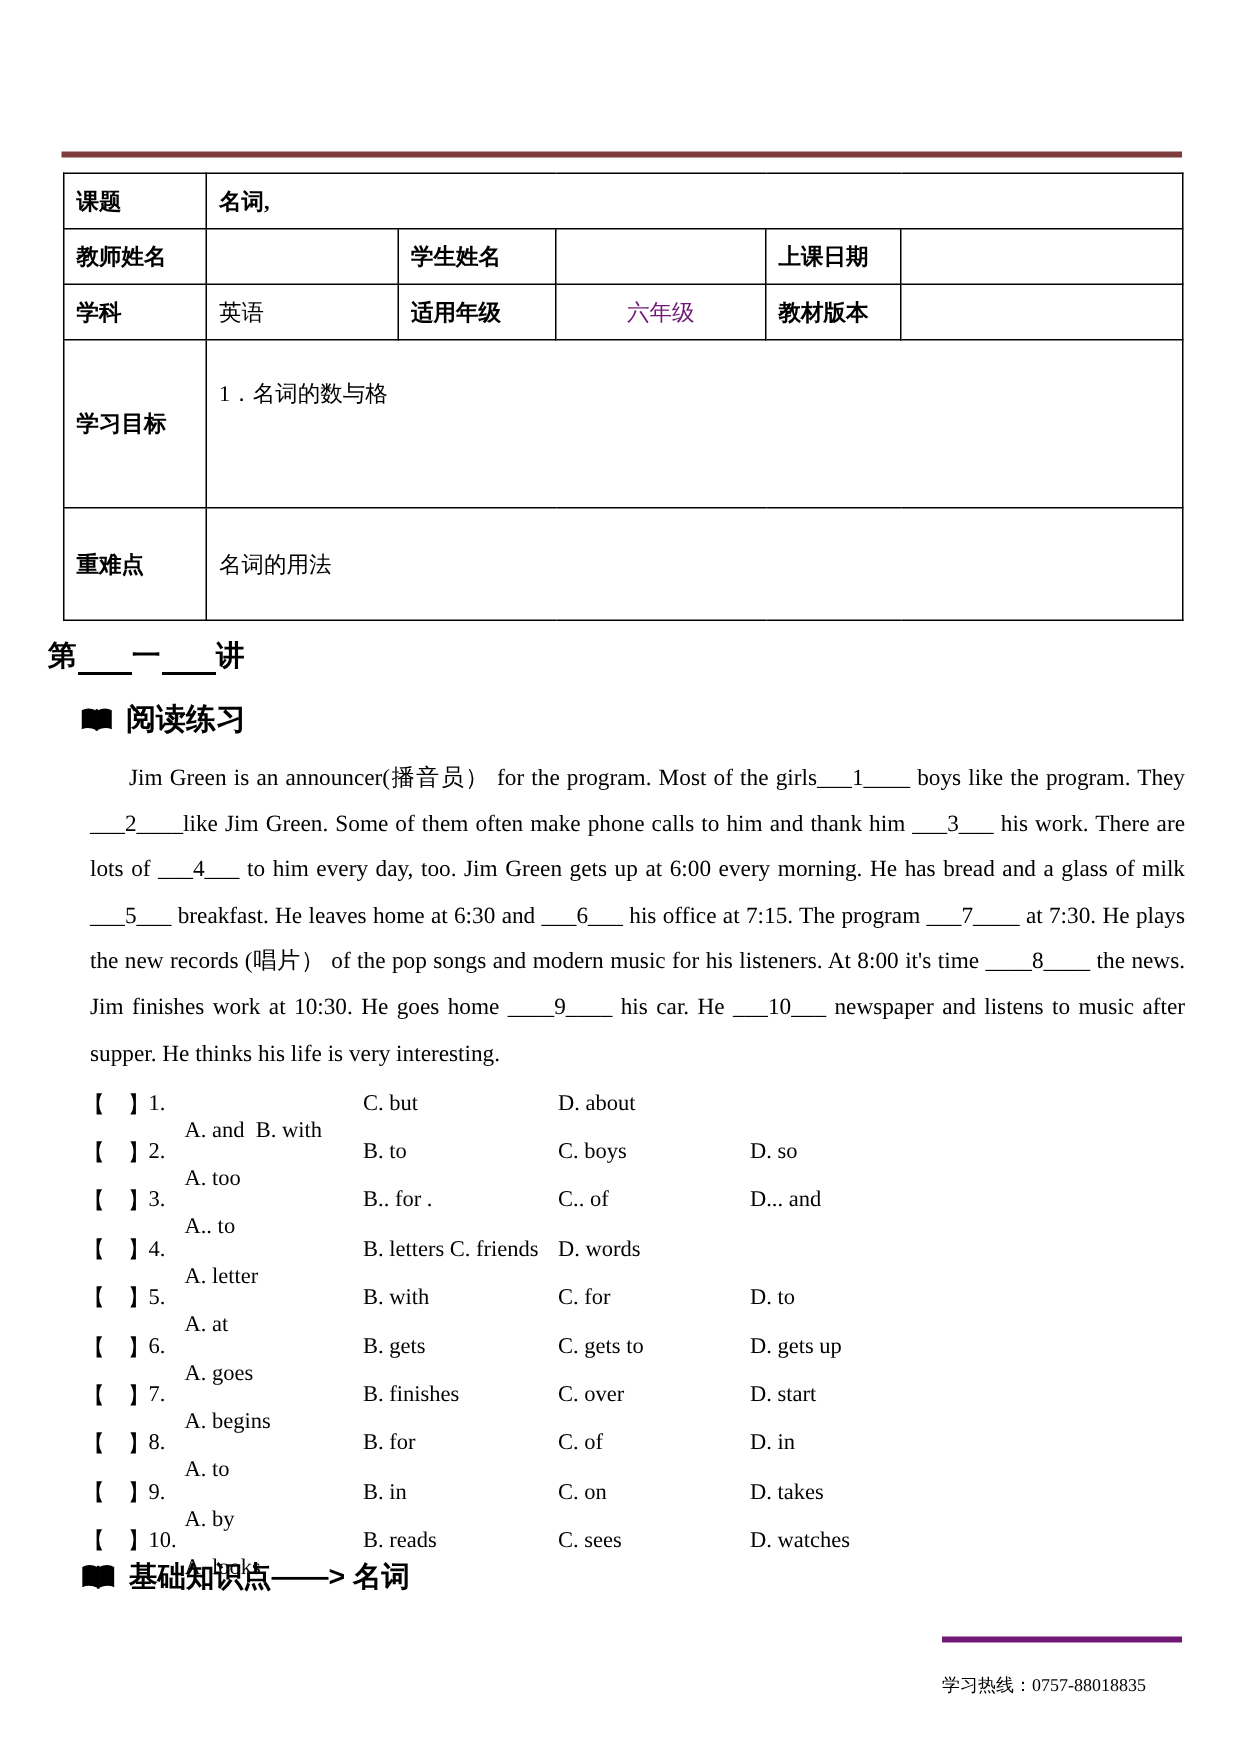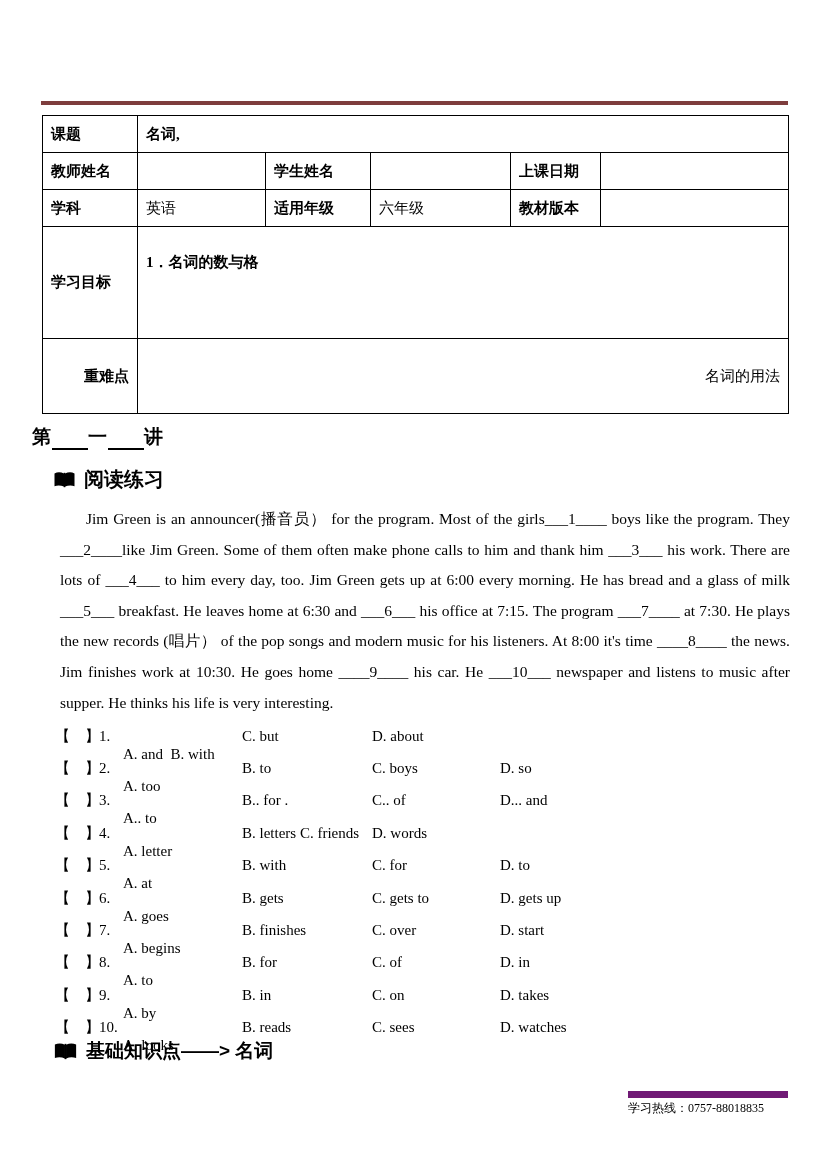--- a/index.html
+++ b/index.html
@@ -9,23 +9,23 @@
     font-family:"Liberation Serif","DejaVu Serif",serif; color:#000;
     overflow:hidden;
   }
   .top-rule { position:absolute; left:41px; top:101px; width:747px; height:4px; background:#7e3d3d; }
 
   .info-table { position:absolute; left:42px; top:115px; width:746px; border-collapse:collapse; table-layout:fixed; }
   .info-table td { border:1px solid #000; font-size:15px; padding:0 8px; vertical-align:middle; overflow:hidden; }
   .info-table .lbl { font-weight:bold; }
   .row-sm td { height:37px; }
   .row-obj td { height:112px; }
-  .row-key td { height:75px;text-align:right; }
-  .cell-objectives { vertical-align:top !important; padding-top:26px !important; font-weight:bold;margin-top:46px; }
-  .grade-val { color:#000000; }
+  .row-key td { height:75px; }
+  .cell-objectives { vertical-align:top !important; padding-top:26px !important; font-weight:normal;margin-top:46px; }
+  .grade-val { color:#701a75;text-align:center; }
 
   .lecture-title { position:absolute; left:0; top:424px; width:100%; font-size:19px; font-weight:bold; letter-spacing:1px;margin-left:32px; }
   .lecture-title .blank { display:inline-block; width:36px; height:19px; border-bottom:2px solid #000; vertical-align:bottom; }
 
   .section-header { position:absolute; display:flex; align-items:center; gap:9px;
     font-family:"Liberation Sans","DejaVu Sans",sans-serif; font-weight:bold; }
   .section-header .book-icon { display:inline-flex; }
   #reading-header { left:54px; top:466px; font-size:20px; }
   #basics-header  { left:54px; top:1038px; font-size:19px; }
 
@@ -36,21 +36,21 @@
   .q-row { display:flex; align-items:center; height:32.4px; font-size:15px; white-space:pre; }
   .q-bracket { width:44px; }
   .q-num { width:24px; }
   .q-opt1 { width:119px;margin-top:36px; }
   .q-opt2 { width:130px; }
   .q-opt3 { width:128px; }
   .q-opt4 { flex:1;font-family:Liberation Serif, serif; }
 
   .footer-page { position:absolute; top:1078px; left:0; width:100%; text-align:center; font-size:12.5px; }
   .footer-hotline { position:absolute; top:1091px; left:628px; width:160px;
-    border-top:7px solid #701a75; padding-top:2px; font-size:12px; white-space:nowrap; }
+    border-top:4px solid #701a75; padding-top:20px; font-size:12px; white-space:nowrap; }
 </style>
 </head>
 <body>
 
 <div class="page">
 
   <div class="top-rule"></div>
 
   <table class="info-table">
     <colgroup>

